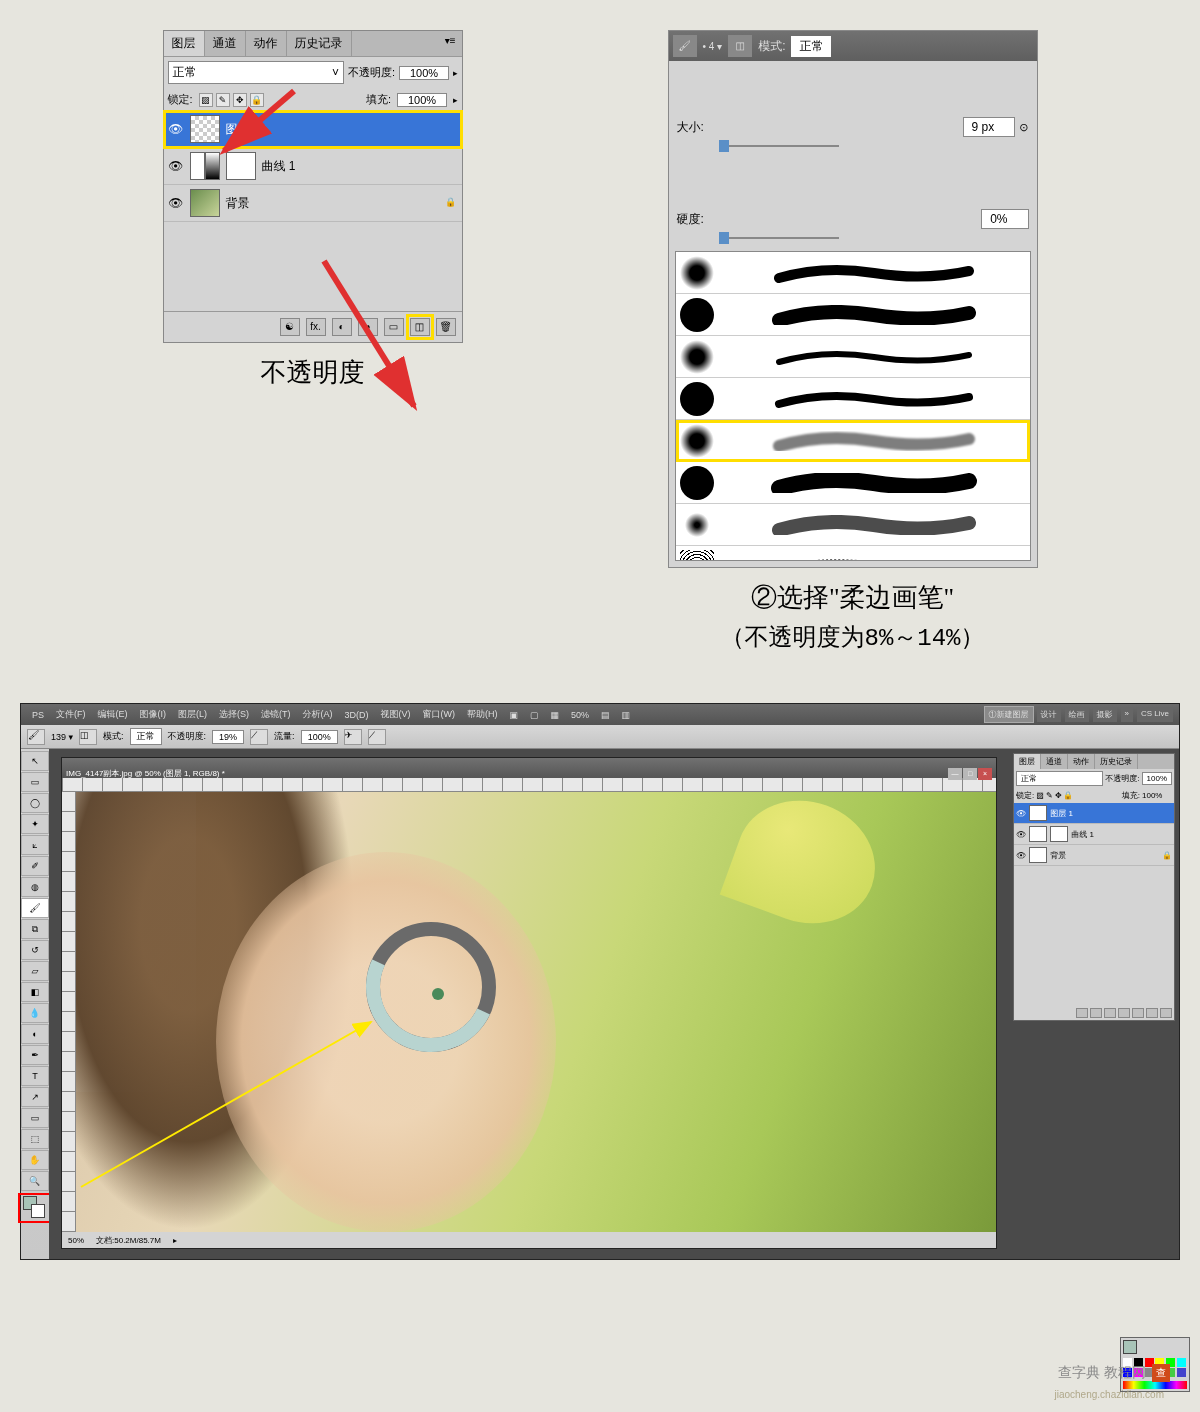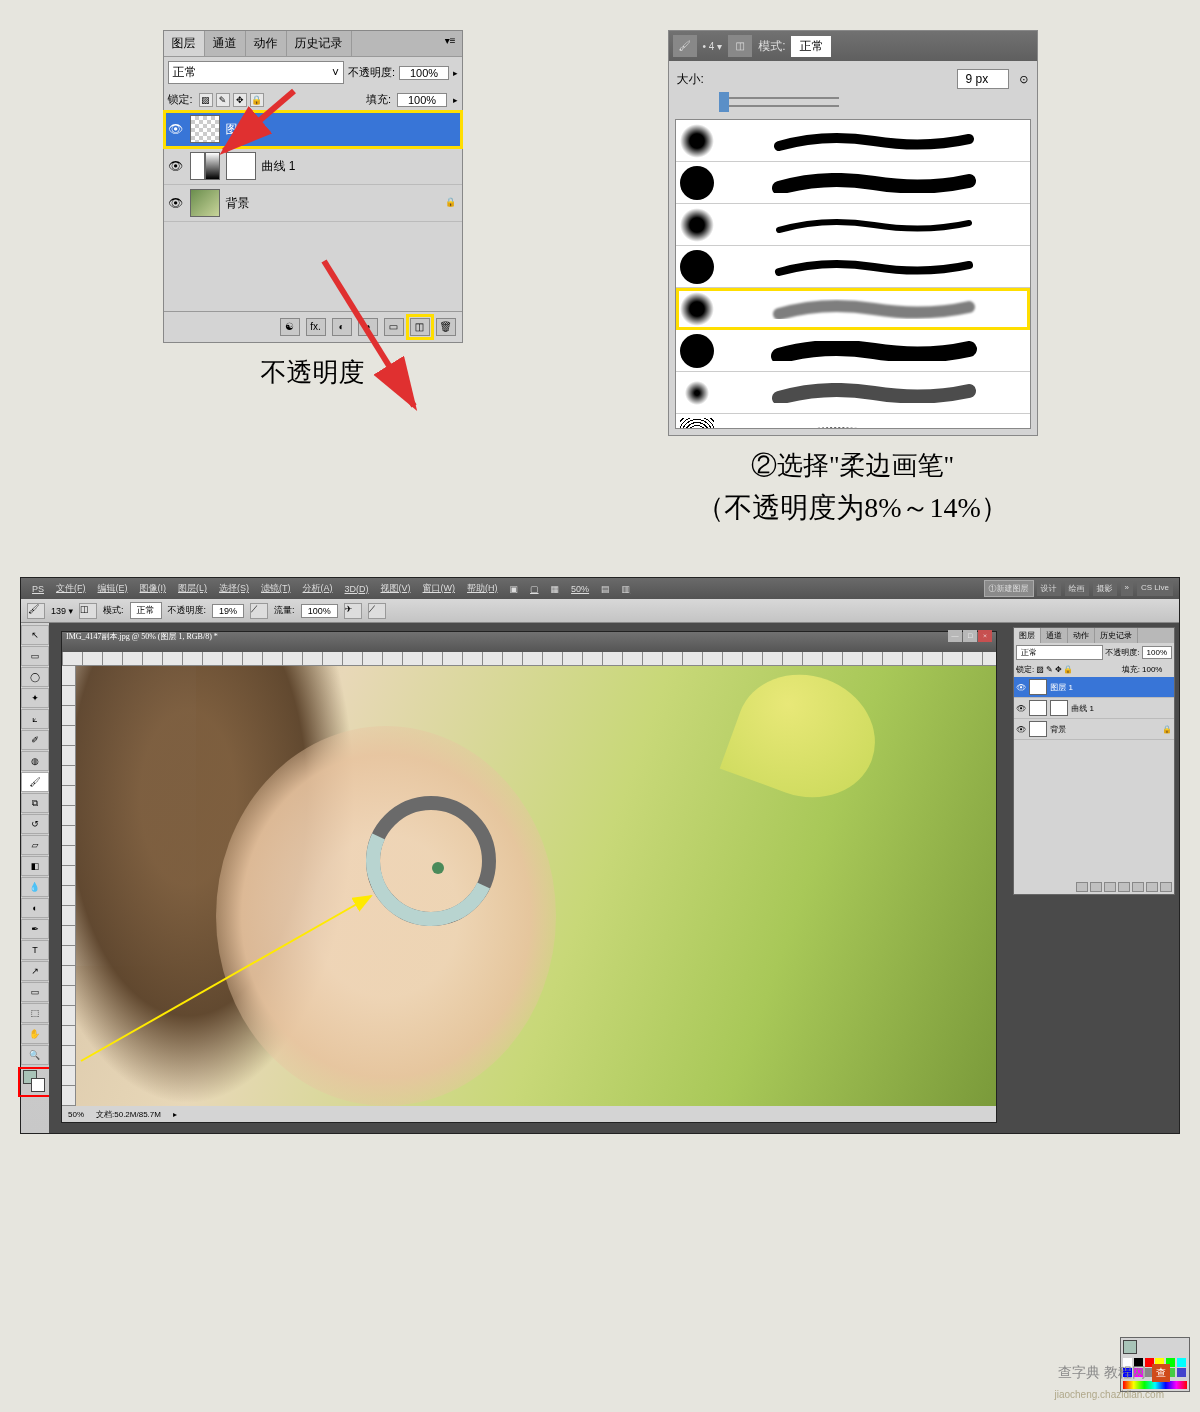--- a/index.html
+++ b/index.html
@@ -38,57 +38,57 @@
 
 .red-arrow-1 { position: absolute; top: 50px; left: 40px; width: 100px; height: 80px; pointer-events: none; }
 .red-arrow-2 { position: absolute; top: 220px; left: 150px; width: 120px; height: 170px; pointer-events: none; }
 
 
 .brush-panel { width: 370px; background: #d4d4d4; border: 1px solid #888; }
 .brush-options { background: linear-gradient(#717171, #5f5f5f); padding: 4px; display: flex; align-items: center; gap: 6px; }
 .brush-options .bicon { width: 24px; height: 22px; background: #888; font-size: 10px; color: #ddd; text-align: center; line-height: 22px; }
 .brush-options .blabel { color: #ddd; font-size: 12px; }
 .brush-options .bsel { background: #fff; padding: 2px 8px; font-size: 12px; }
-.brush-setting { display: flex; align-items: center; padding: 8px; gap: 10px; }
+.brush-setting { display: flex; align-items: center; padding: 8px; gap: 4px; margin-top: 48px; }
 .brush-setting .lbl { font-size: 12px; width: 40px; }
 .brush-setting .val { background: #fff; border: 1px solid #888; padding: 2px 20px 2px 8px; font-size: 12px; }
 .brush-slider { padding: 0 8px 6px 50px; }
 .brush-slider .track { height: 2px; background: #888; position: relative; width: 120px; }
 .brush-slider .thumb { position: absolute; top: -5px; width: 10px; height: 12px; background: #5a8fc7; left: 0; }
 .brush-list { background: #fff; margin: 6px; border: 1px solid #888; max-height: 310px; overflow: hidden; }
 .brush-item { display: flex; align-items: center; height: 42px; border-bottom: 1px solid #ccc; padding: 0 4px; gap: 8px; }
 .brush-item.selected { outline: 3px solid #ffde00; outline-offset: -3px; }
 .brush-tip { width: 34px; height: 34px; background: radial-gradient(circle, #000 30%, transparent 70%); }
 .brush-tip.hard { background: #000; border-radius: 50%; }
 .brush-stroke { flex: 1; height: 20px; }
 
 
 .caption { text-align: center; font-size: 26px; font-family: SimSun, serif; margin-top: 12px; }
-.caption-sub { text-align: center; font-size: 28px; font-family: Liberation Serif, serif; margin-top: 6px; }
+.caption-sub { text-align: center; font-size: 24px; font-family: Liberation Mono, monospace; margin-top: 6px; }
 
 
 .ps-window { margin: 30px 20px 0; background: #4a4a4a; border: 1px solid #222; }
 .ps-menubar { background: linear-gradient(#6a6a6a, #535353); display: flex; align-items: center; padding: 2px 6px; gap: 2px; font-size: 9px; color: #ddd; }
-.ps-menubar .mitem { padding: 2px 5px; cursor: pointer; text-decoration: underline; }
+.ps-menubar .mitem { padding: 2px 5px; cursor: pointer; }
 .ps-menubar .ricons { margin-left: auto; display: flex; gap: 4px; }
 .ps-menubar .ricons span { padding: 2px 4px; background: #666; font-size: 8px; }
 .ps-menubar .ricons .active { background: #8a8a8a; outline: 1px solid #aaa; }
 .ps-optbar { background: linear-gradient(#d8d8d8, #c4c4c4); display: flex; align-items: center; padding: 3px 6px; gap: 6px; font-size: 9px; border-bottom: 1px solid #888; }
 .ps-optbar .osel { background: #fff; border: 1px solid #888; padding: 1px 6px; font-size: 9px; }
 .ps-optbar .oicon { width: 18px; height: 16px; background: #ddd; border: 1px solid #999; }
 .ps-body { display: flex; height: 510px; background: #4a4a4a; }
 .ps-tools { width: 28px; background: linear-gradient(#d4d4d4, #c8c8c8); display: flex; flex-direction: column; padding: 2px 0; gap: 1px; position: relative; }
 .ps-tools .tool { height: 20px; background: #d0d0d0; border: 1px solid #aaa; font-size: 9px; text-align: center; line-height: 18px; cursor: pointer; }
 .ps-tools .swatch { height: 24px; position: relative; margin-top: 4px; }
 .ps-tools .swatch .fg { position: absolute; width: 14px; height: 14px; background: #a8c4b8; border: 1px solid #444; top: 0; left: 2px; }
 .ps-tools .swatch .bg { position: absolute; width: 14px; height: 14px; background: #fff; border: 1px solid #444; top: 8px; left: 10px; }
 .ps-tools .swatch.boxed { outline: 2px solid #ff0000; outline-offset: 1px; }
 .ps-canvas-wrap { flex: 1; background: #4a4a4a; padding: 8px 12px; position: relative; }
 .ps-doc-window { background: #e8e8e8; border: 1px solid #222; }
-.ps-doc-titlebar { background: linear-gradient(#717171, #555); height: 16px; display: flex; align-items: flex-end; padding: 10px 4px; font-family: Liberation Serif, serif; }
+.ps-doc-titlebar { background: linear-gradient(#717171, #555); height: 16px; display: flex; align-items: flex-start; padding: 10px 4px; }
 .ps-doc-titlebar span { color: #fff; font-size: 8px; }
 .ps-doc-titlebar .wbtns { margin-left: auto; display: flex; gap: 1px; }
 .ps-doc-titlebar .wbtn { width: 14px; height: 12px; background: #b8b8b8; font-size: 7px; text-align: center; line-height: 12px; }
 .ps-doc-titlebar .wbtn.close { background: #c75050; color: #fff; }
 .ps-ruler-h { height: 14px; background: #e8e8e8; border-bottom: 1px solid #888; background-image: repeating-linear-gradient(90deg, #888 0 1px, transparent 1px 20px); }
 .ps-doc-body { display: flex; }
 .ps-ruler-v { width: 14px; background: #e8e8e8; border-right: 1px solid #888; background-image: repeating-linear-gradient(0deg, #888 0 1px, transparent 1px 20px); }
 .ps-canvas { flex: 1; height: 440px; position: relative; overflow: hidden; background: linear-gradient(110deg, #d8c4a8 0%, #e8d8b8 25%, #c8d878 55%, #a8c858 75%, #7a9a3a 100%); }
 .hud-ring { position: absolute; top: 130px; left: 290px; width: 130px; height: 130px; border-radius: 50%; border: 14px solid #6a6a6a; }
 .hud-ring::after { content: ''; position: absolute; inset: -14px; border-radius: 50%; border: 14px solid transparent; border-bottom-color: #b8d4d0; border-left-color: #b8d4d0; transform: rotate(-20deg); }
@@ -223,20 +223,25 @@
         <span class="lbl">大小:</span>
         <span style="flex:1"></span>
         <span class="val">9 px</span>
         <span style="font-size:11px">⊙</span>
       </div>
       <div class="brush-slider">
           <div class="track">
             <div class="thumb"></div>
           </div>
         </div>
+      <div class="brush-setting">
+        <span class="lbl">硬度:</span>
+        <span style="flex:1"></span>
+        <span class="val">0%</span>
+      </div>
       <div class="brush-slider">
           <div class="track">
             <div class="thumb"></div>
           </div>
         </div>
       <div class="brush-list">
         <div class="brush-item">
             <div class="brush-tip"></div>
             <svg class="brush-stroke" viewBox="0 0 200 20">
               <path d="M5,15 Q50,2 100,10 T195,8" stroke="#000" stroke-width="10" fill="none" stroke-linecap="round"></path>

